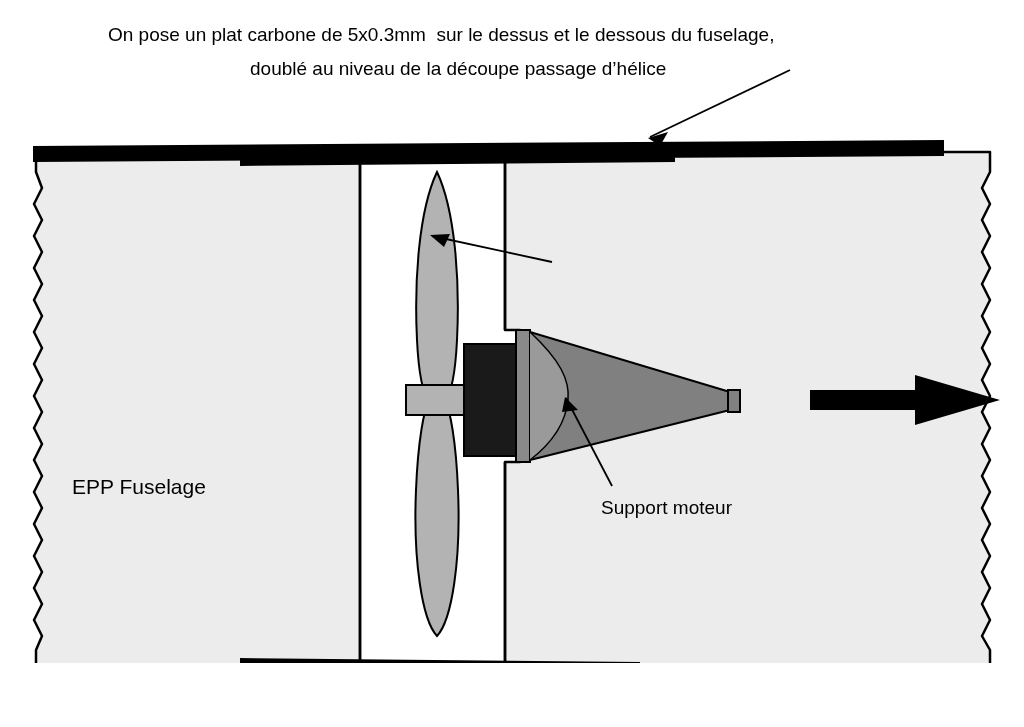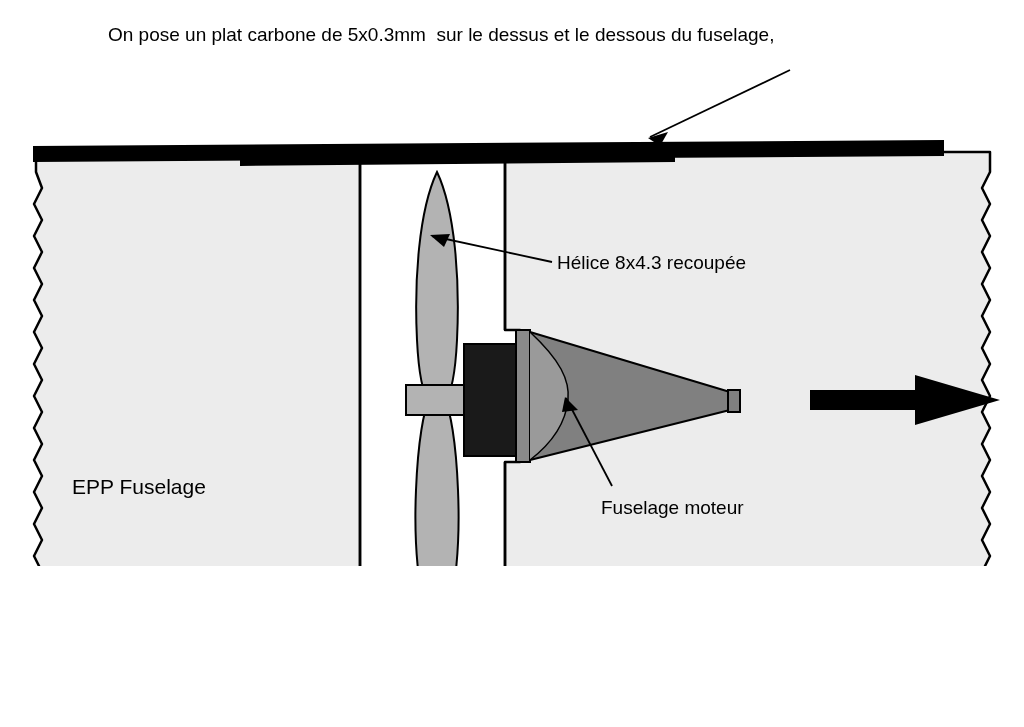--- a/index.html
+++ b/index.html
@@ -3,21 +3,21 @@
 <meta charset="utf-8">
 <style>
   html, body {
     margin: 0;
     padding: 0;
     background: #ffffff;
   }
   #stage {
     position: relative;
     width: 1024px;
-    height: 566px;
+    height: 663px;
     background: #ffffff;
     font-family: "Liberation Sans", sans-serif;
     overflow: hidden;
   }
   #diagram-svg {
     position: absolute;
     left: 0;
     top: 0;
     width: 1024px;
     height: 727px;
@@ -142,20 +142,20 @@
 
     <g>
       <line x1="566" y1="398" x2="612" y2="486" stroke="#000000" stroke-width="1.8"></line>
       <path d="M 565,397 L 578,410 L 562,412 Z" fill="#000000"></path>
     </g>
 
   </svg>
 
   <div class="txt" id="title-line-1">On pose un plat carbone de 5x0.3mm  sur le dessus et le dessous du fuselage,</div>
 
+  <div class="txt" id="title-line-2">doublé au niveau de la découpe passage d’hélice</div>
 
-  <div class="txt" id="label-helice">Hélice 8x4.3 recoupée</div>
 
-  <div class="txt" id="label-support">Fuselage moteur</div>
+  <div class="txt" id="label-support">Support moteur</div>
 
   <div class="txt" id="label-epp">EPP Fuselage</div>
 
 </div>
 
 </body></html>

